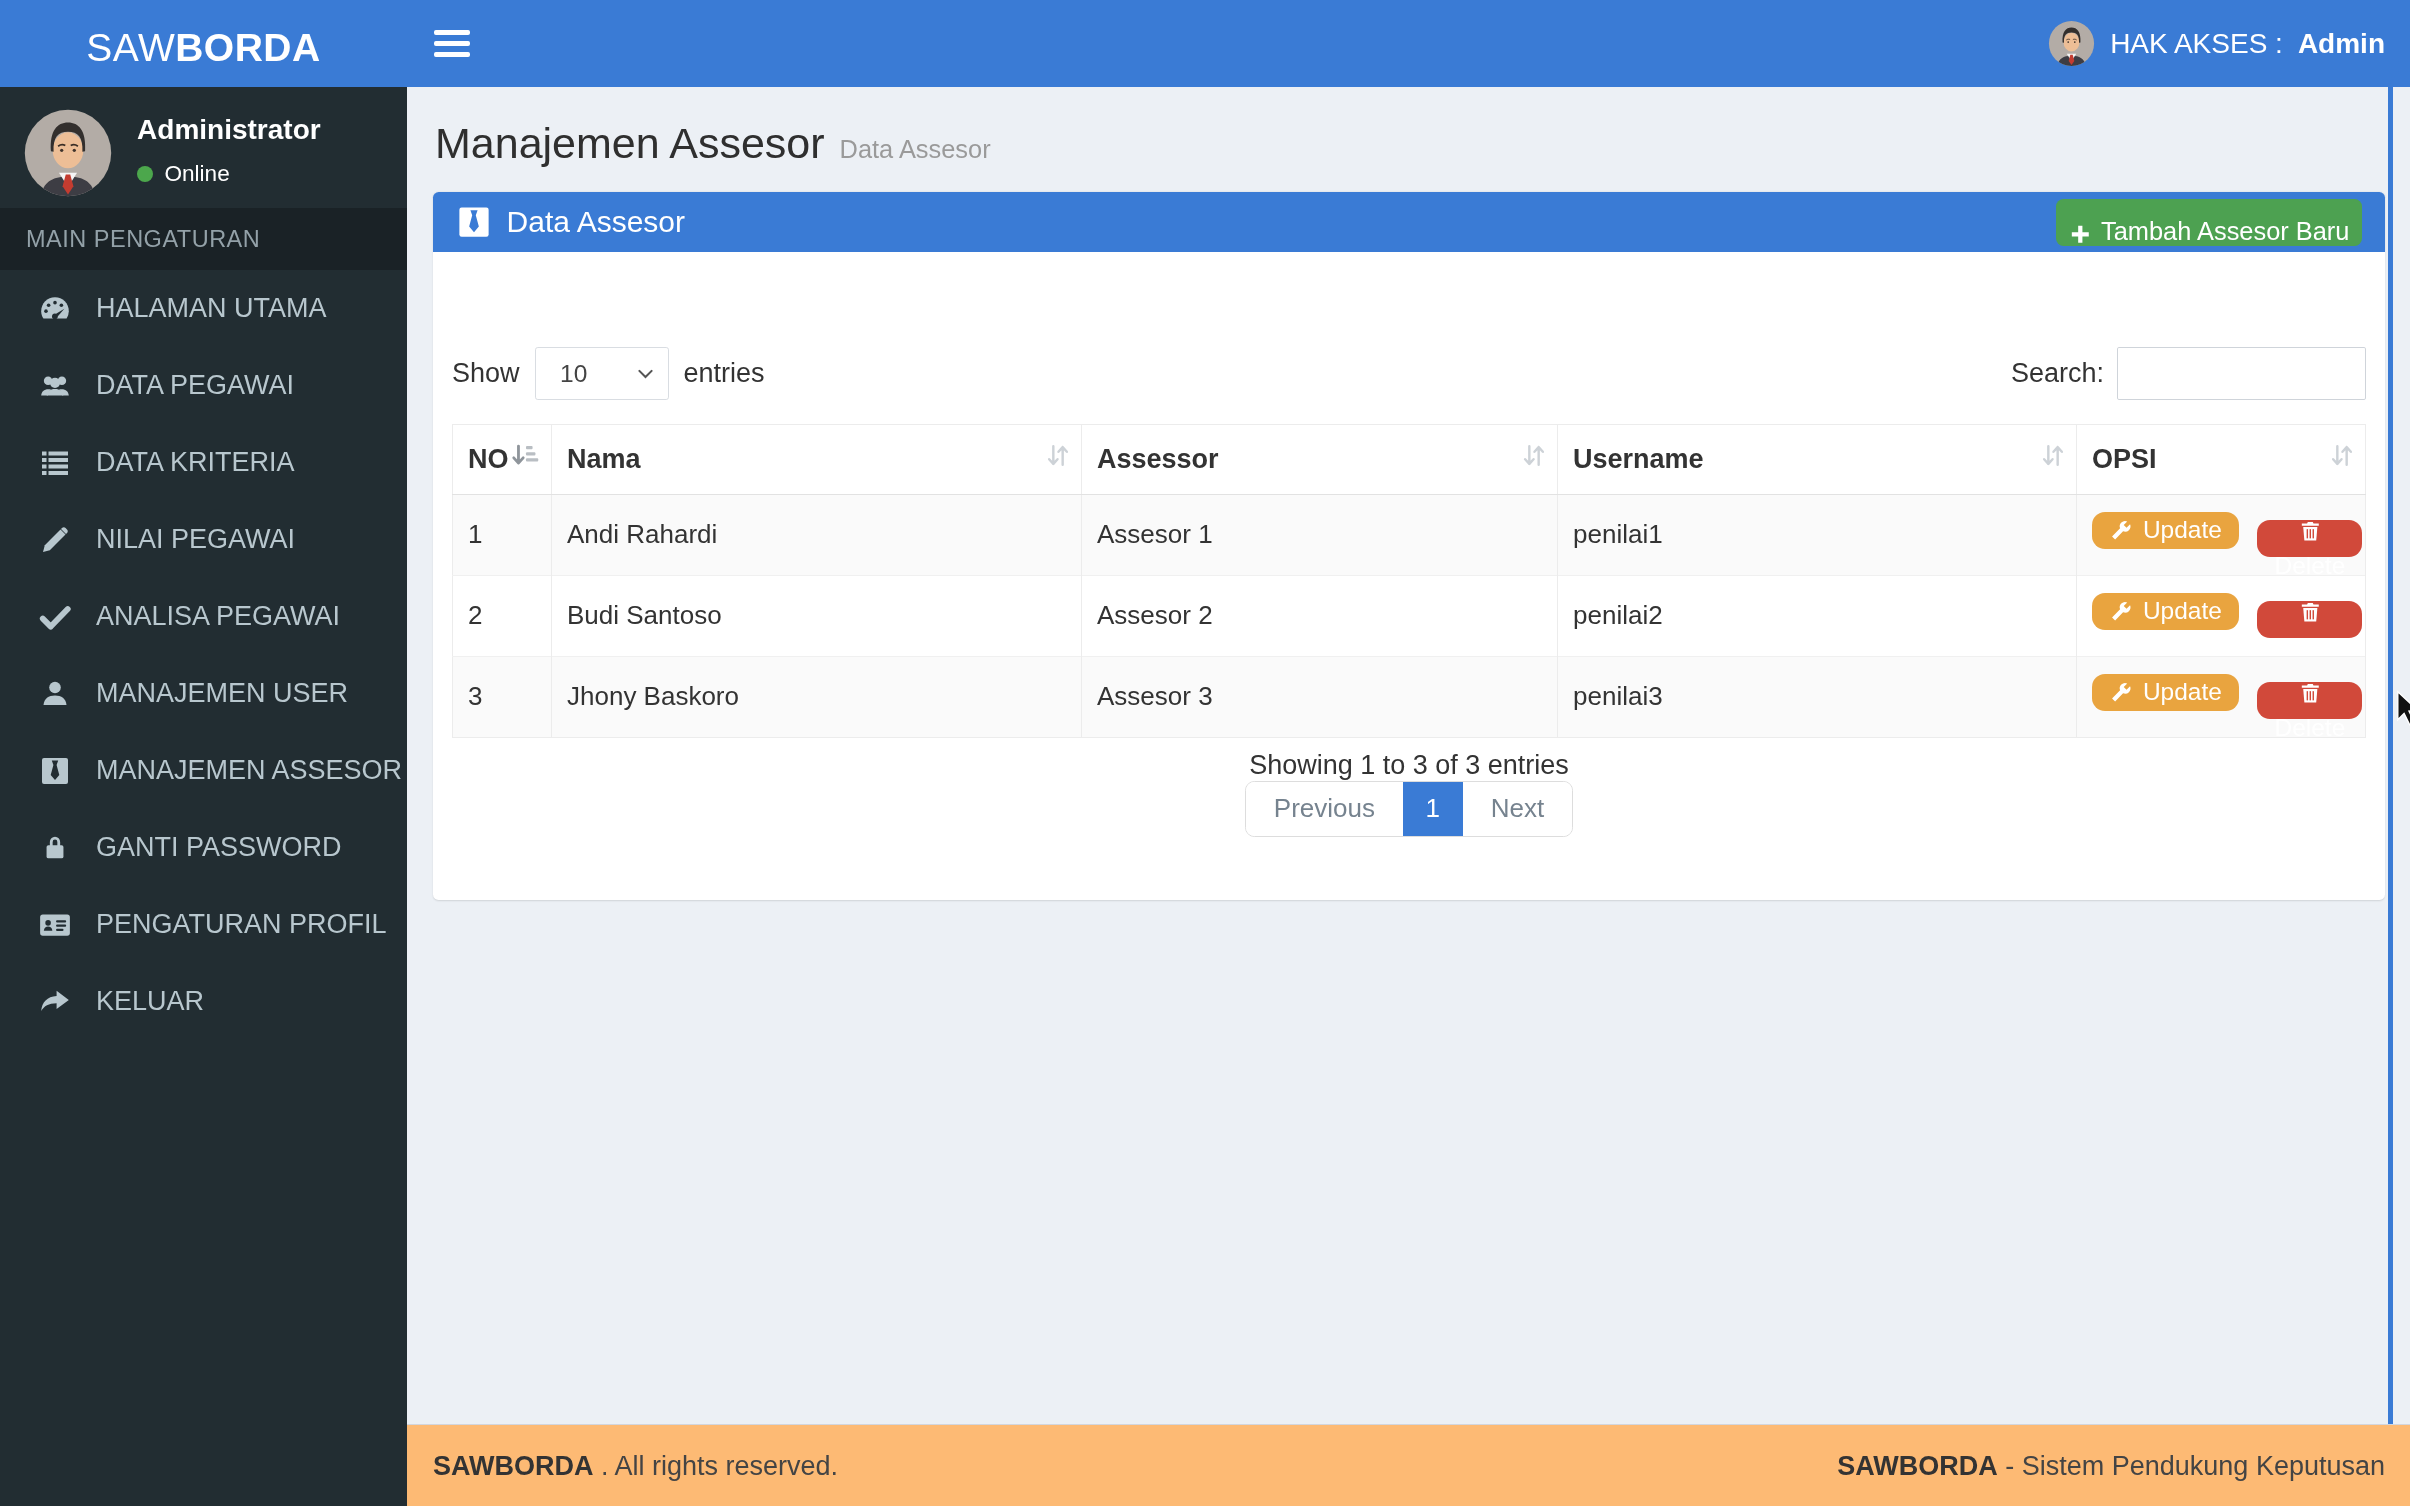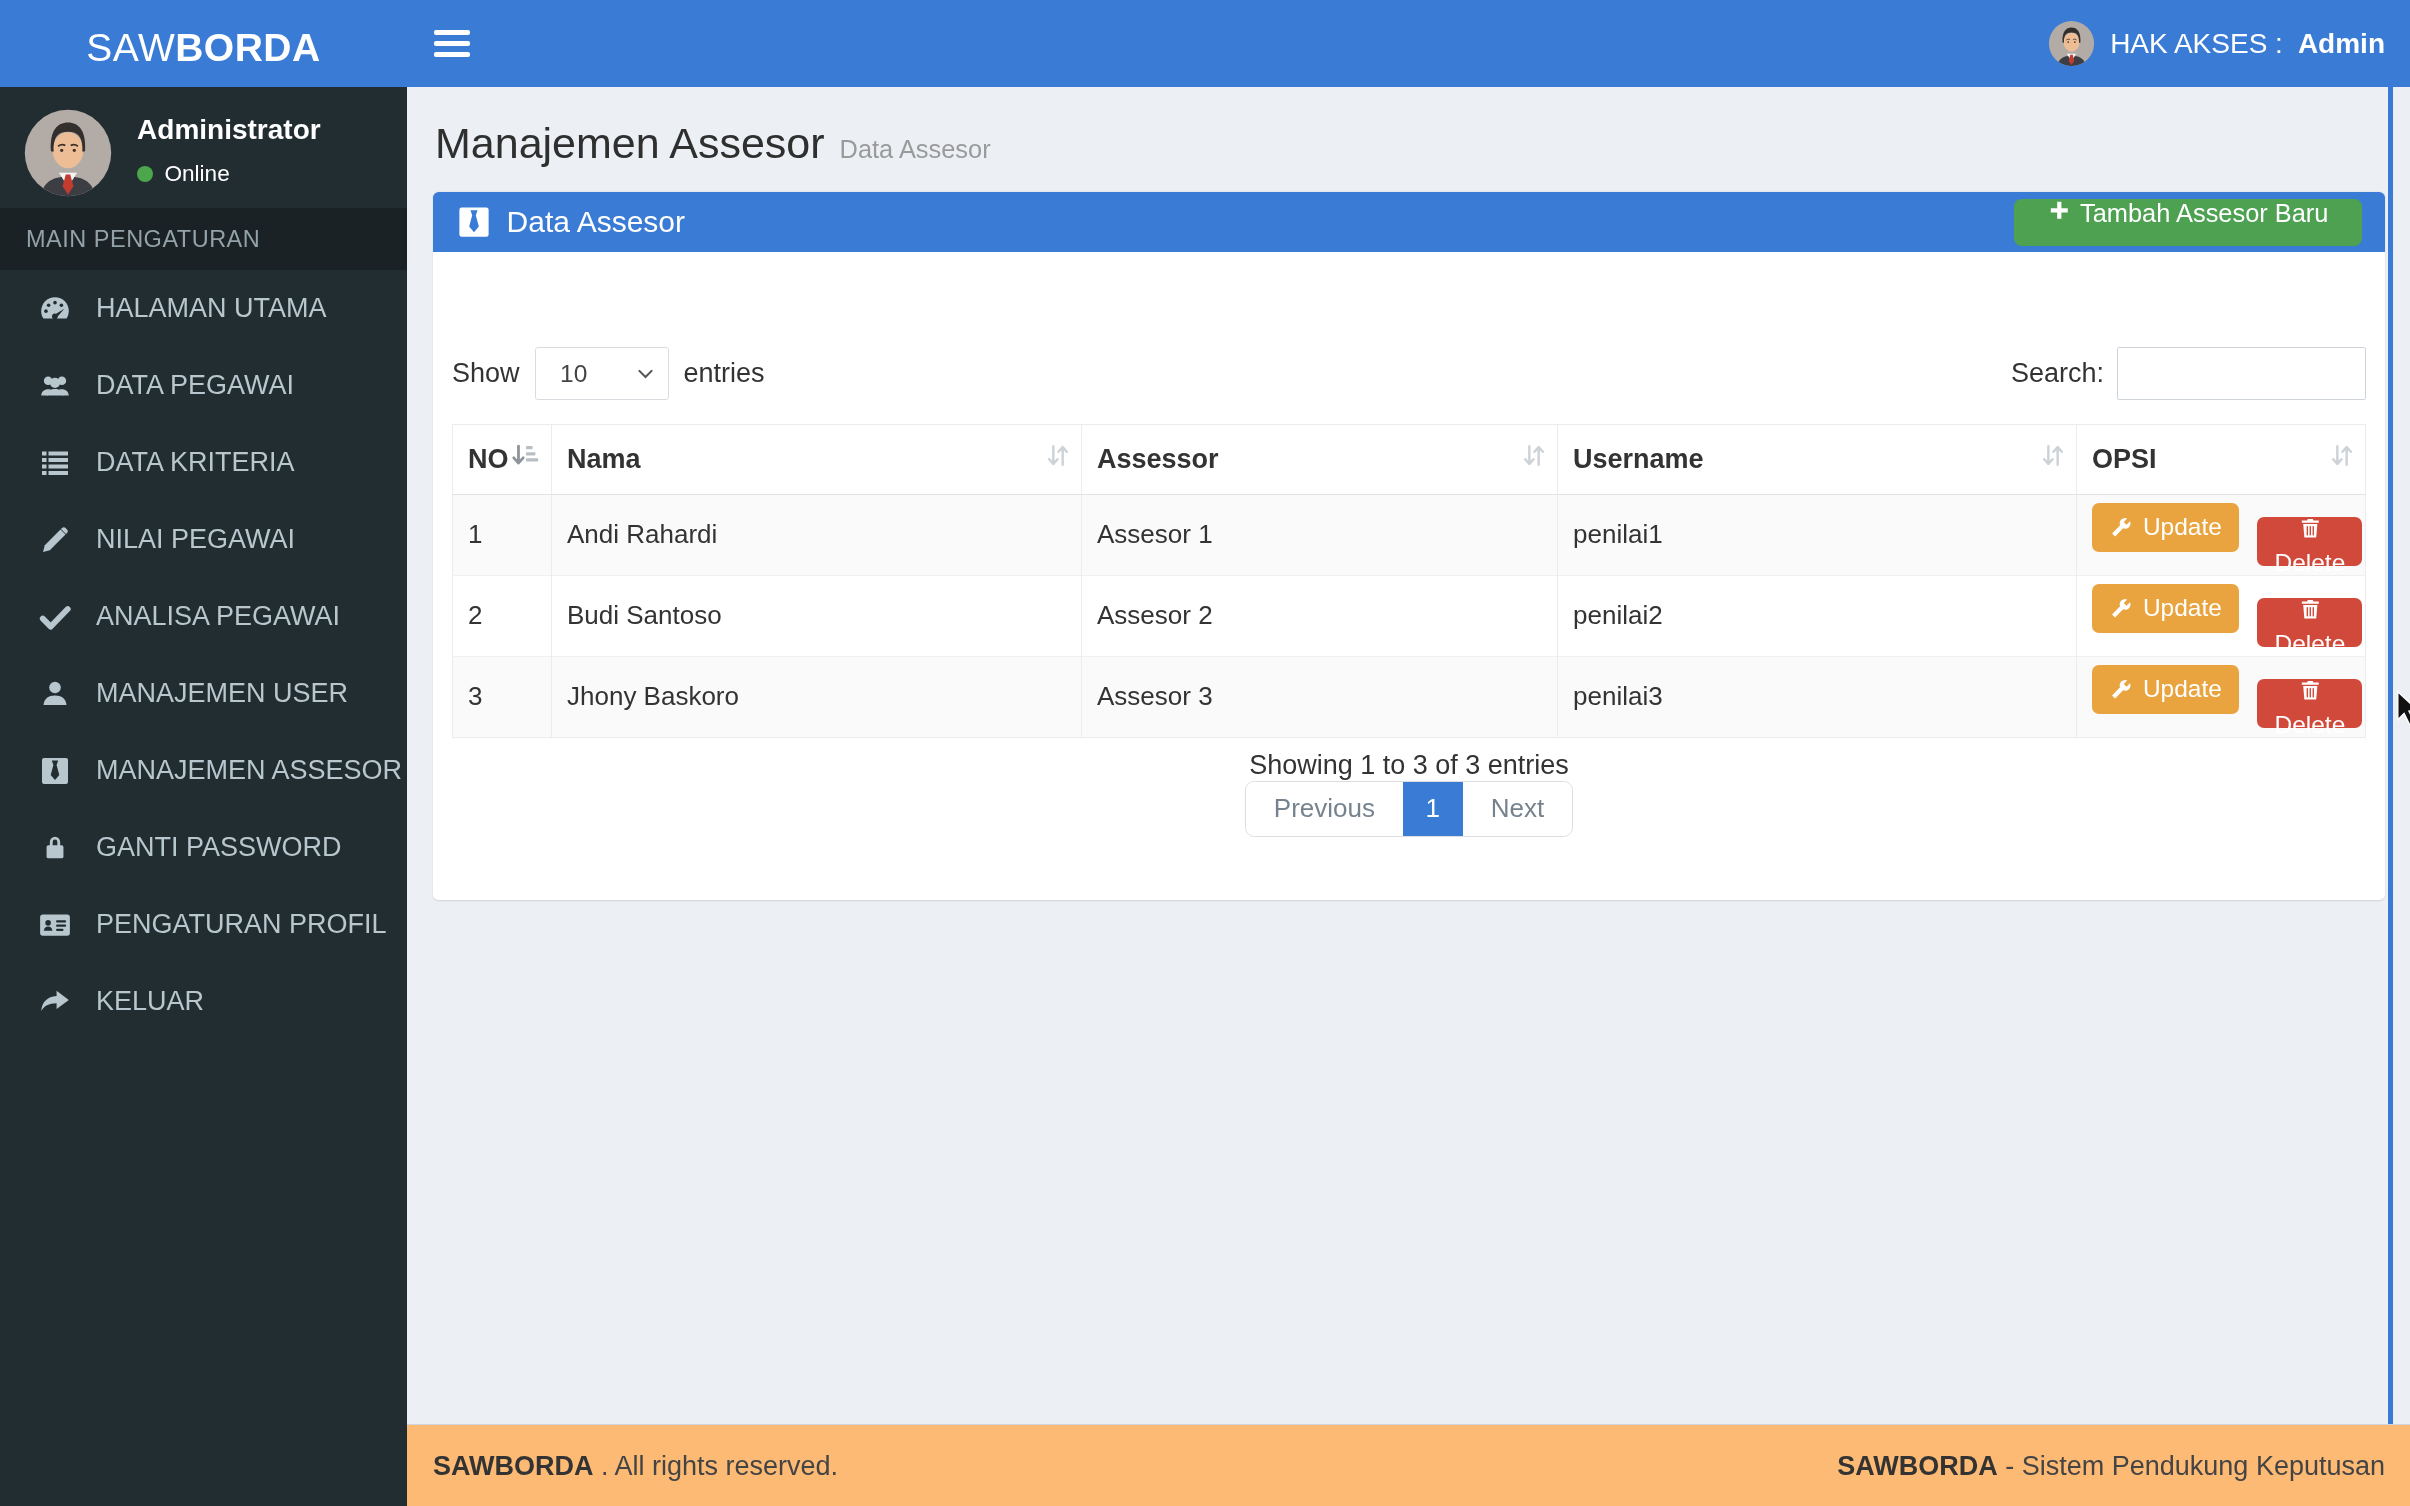--- a/index.html
+++ b/index.html
@@ -38,39 +38,39 @@
 
   
   .content { position:absolute; left:407px; top:87px; right:0; bottom:0; background:#ecf0f5; }
   .content-header { padding:32px 26px 0 28px; display:flex; align-items:baseline; }
   .page-title { font-size:43px; font-weight:400; color:#2f2f2f; }
   .page-subtitle { margin-left:15px; font-size:25.4px; color:#9a9a9a; font-weight:400; }
 
   .box { position:absolute; left:26px; right:26px; top:105px; height:708px; background:#fff; border-radius:5.6px; box-shadow:0 0.9px 1.9px rgba(0,0,0,.12); }
   .box-header { height:60px; background:#3a7bd5; border-radius:5.6px 5.6px 0 0; display:flex; align-items:center; padding:0 22.6px; color:#fff; }
   .box-title { font-size:30px; margin-left:15px; font-weight:400; }
-  .btn-add { margin-left:auto; display:flex; align-items:flex-start; gap:9.4px; background:#4da151; border:none; border-radius:7.5px; height:47px; padding:0 34px; color:#fff; font-size:25.4px; font-family:inherit; cursor:pointer; }
+  .btn-add { margin-left:auto; display:flex; align-items:flex-end; gap:9.4px; background:#4da151; border:none; border-radius:7.5px; height:47px; padding:0 13px; color:#fff; font-size:25.4px; font-family:inherit; cursor:pointer; }
   .box-body { padding:0 19px; }
 
   .dt-controls { margin-top:95px; display:flex; align-items:center; justify-content:space-between; font-size:27px; color:#333; }
   .dt-length { display:flex; align-items:center; gap:15px; }
   .select-box { position:relative; width:134px; height:53px; border:1.9px solid #d9dde2; border-radius:2.8px; background:#fff; display:flex; align-items:center; padding-left:24.5px; font-size:24.5px; color:#444; cursor:pointer; }
   .select-box svg { position:absolute; right:11.3px; top:15px; }
   .dt-search { display:flex; align-items:center; gap:13px; }
   .search-input { width:249px; height:53px; border:1.9px solid #cfd4da; border-radius:1.9px; font-size:24.5px; padding:0 11.3px; font-family:inherit; background:#fff; }
 
   table.dt { width:100%; border-collapse:collapse; margin-top:23.5px; border:0.9px solid #ececec; }
   table.dt th { position:relative; height:70px; text-align:left; font-size:27px; font-weight:700; color:#333; padding-left:15px; border-right:0.9px solid #ececec; border-bottom:1.9px solid #e2e2e2; cursor:pointer; }
   table.dt th:last-child { border-right:0.9px solid #ececec; }
   table.dt td { height:81px; font-size:26px; color:#333; padding-left:15px; border-right:0.9px solid #ececec; border-top:0.9px solid #f0f0f0; }
   table.dt tbody tr:nth-child(odd) { background:#fafafa; }
   th .sort-pair, th .sort-active { position:absolute; right:9.4px; top:50%; transform:translateY(-50%); }
   .col-no { width:99px; } .col-nama { width:530px; } .col-assessor { width:476px; } .col-username { width:519px; }
 
-  .btn { display:inline-flex; align-items:center; gap:9.4px; height:49px; padding:0 17px; border:none; border-radius:7px; color:#fff; font-size:24.5px; font-family:inherit; cursor:pointer; }
+  .btn { display:inline-flex; align-items:center; gap:9.4px; height:37px; padding:0 17px; border:none; border-radius:13px; color:#fff; font-size:24.5px; font-family:inherit; cursor:pointer; }
   .btn-update { background:#e9a43f; }
   .btn-delete { background:#d1493a;flex-direction:column; }
   .opsi-cell { white-space:nowrap; }
   .opsi-cell .btn + .btn { margin-left:11.3px; }
 
   .dt-footer { margin-top:12.2px; display:flex; align-items:center; justify-content:space-between;flex-direction:column; }
   .dt-info { font-size:27px; color:#333; }
   .paginate { display:flex; border:1.9px solid #ddd; border-radius:9.4px; overflow:hidden; height:56px; }
   .paginate a { display:flex; align-items:center; padding:0 28px; font-size:26px; color:#76838f; background:#fff; }
   .paginate a.active { background:#3a7bd5; color:#fff; padding:0 22.6px; }

